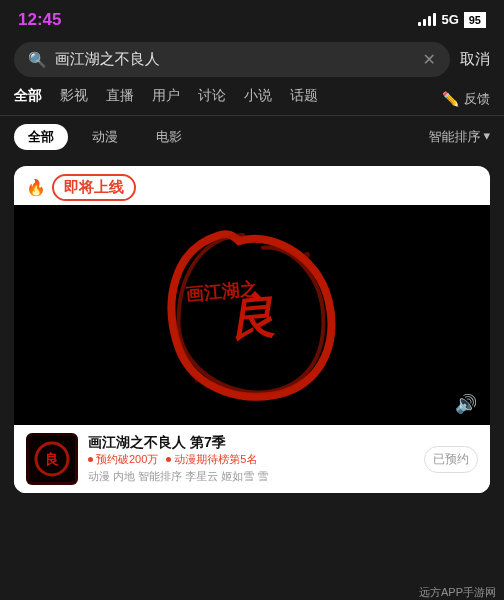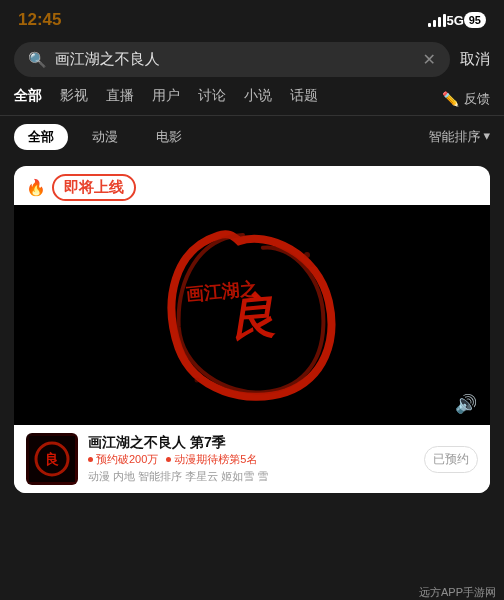--- a/index.html
+++ b/index.html
@@ -17,25 +17,26 @@
     .status-bar {
       display: flex;
       justify-content: space-between;
       align-items: center;
       padding: 8px 18px 4px;
       height: 36px;
     }
     .status-time {
       font-size: 17px;
       font-weight: 600;
-      color: #a16207;
+      color: #d946ef;
     }
     .status-icons {
       display: flex;
-      align-items: center;
+      align-items: flex-start;
+      gap: 5px;
     }
     .signal-bars {
       display: flex;
       align-items: flex-end;
       gap: 2px;
       height: 14px;
     }
     .signal-bar {
       width: 3px;
       background: #fff;
@@ -49,21 +50,21 @@
       font-size: 13px;
       font-weight: 600;
       color: #fff;
     }
     .battery-badge {
       background: #fff;
       color: #000;
       font-size: 11px;
       font-weight: 700;
       padding: 2px 5px;
-      border-radius: 8px;
+      border-radius: 0;
     }
 
     
     .search-bar-container {
       padding: 6px 14px;
       display: flex;
       align-items: center;
       gap: 10px;
     }
     .search-bar {

